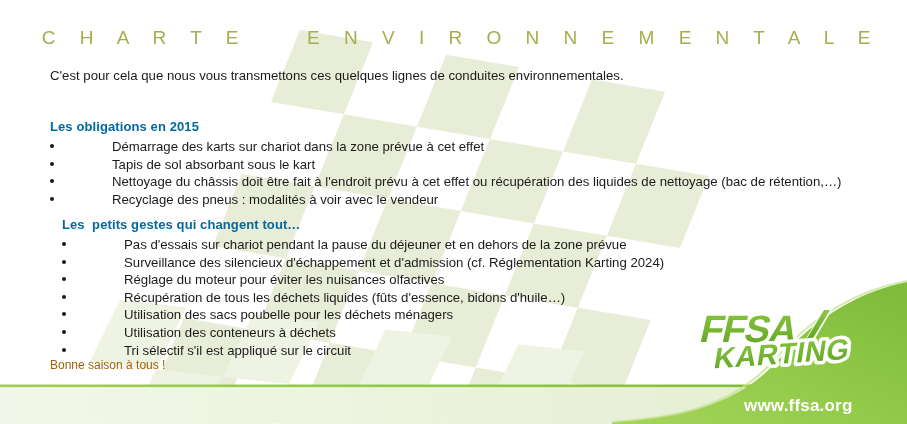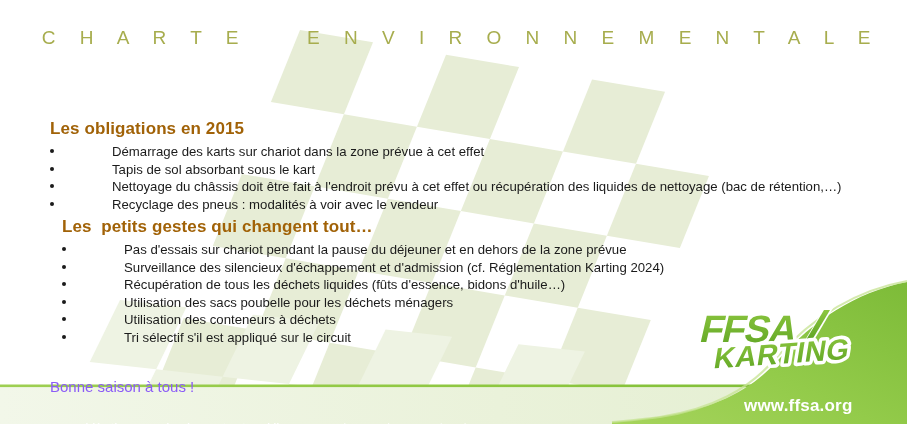--- a/index.html
+++ b/index.html
@@ -65,23 +65,23 @@
   }
 
   .section {
     position: absolute;
     left: 50px;
   }
   #section-obligations { top: 119px; }
   #section-gestes      { top: 217px; margin-left: 12px; }
 
   .section-heading {
-    font-size: 17px;
+    font-size: 13px;
     font-weight: bold;
-    color: #a16207;
+    color: #0369a1;
     letter-spacing: 0.1px;
     margin: 0 0 4px 0;
     white-space: pre;
   }
 
   ul.bullets {
     list-style: none;
     margin: 0;
     padding: 0;
   }
@@ -98,24 +98,24 @@
     left: 0px;
     top: 6px;
     width: 4px;
     height: 4px;
     border-radius: 50%;
     background: #1b1b1b;
   }
 
   .closing {
     position: absolute;
-    top: 378px;
+    top: 358px;
     left: 50px;
-    font-size: 15px;
-    color: #8b5cf6;
+    font-size: 12px;
+    color: #a16207;
     white-space: pre;
   }
 
   
   .footer-address {
     position: absolute;
     top: 398px;
     left: 50px;
     white-space: pre;
     color: #ffffff;
@@ -235,37 +235,39 @@
     <path d="M 907,281 C 852,291 808,322 776,358
              C 748,390 712,409 660,417
              C 644,419 628,421 612,422" fill="none" stroke="#c5e392" stroke-width="2.2" opacity="0.75"></path>
   </svg>
 
   <div id="content">
 
     <div class="title">C H A R T E    E N V I R O N N E M E N T A L E</div>
 
     <div class="intro">
+      <div>C'est pour cela que nous vous transmettons ces quelques lignes de conduites environnementales.</div>
     </div>
 
     <div class="section" id="section-obligations">
       <div class="section-heading">Les obligations en 2015</div>
       <ul class="bullets">
         <li><span class="bullet-dot"></span><span>Démarrage des karts sur chariot dans la zone prévue à cet effet</span></li>
         <li><span class="bullet-dot"></span><span>Tapis de sol absorbant sous le kart</span></li>
         <li><span class="bullet-dot"></span><span>Nettoyage du châssis doit être fait à l'endroit prévu à cet effet ou récupération des liquides de nettoyage (bac de rétention,…)</span></li>
         <li><span class="bullet-dot"></span><span>Recyclage des pneus : modalités à voir avec le vendeur</span></li>
       </ul>
     </div>
 
     <div class="section" id="section-gestes">
       <div class="section-heading">Les  petits gestes qui changent tout…</div>
       <ul class="bullets">
         <li><span class="bullet-dot"></span><span>Pas d'essais sur chariot pendant la pause du déjeuner et en dehors de la zone prévue</span></li>
         <li><span class="bullet-dot"></span><span>Surveillance des silencieux d'échappement et d'admission (cf. Réglementation Karting 2024)</span></li>
+        <li><span class="bullet-dot"></span><span>Réglage du moteur pour éviter les nuisances olfactives</span></li>
         <li><span class="bullet-dot"></span><span>Récupération de tous les déchets liquides (fûts d'essence, bidons d'huile…)</span></li>
         <li><span class="bullet-dot"></span><span>Utilisation des sacs poubelle pour les déchets ménagers</span></li>
         <li><span class="bullet-dot"></span><span>Utilisation des conteneurs à déchets</span></li>
         <li><span class="bullet-dot"></span><span>Tri sélectif s'il est appliqué sur le circuit</span></li>
       </ul>
     </div>
 
     <div class="closing">Bonne saison à tous !</div>
 
     <div class="footer-address">

